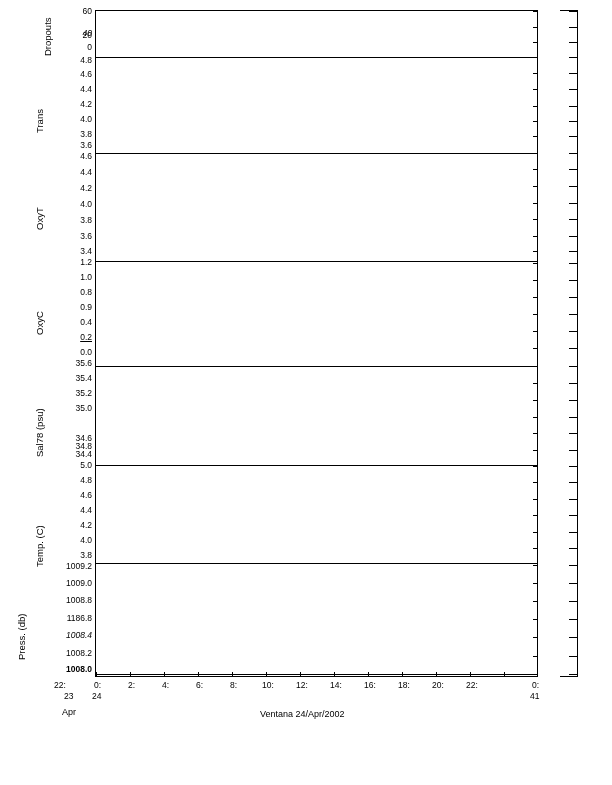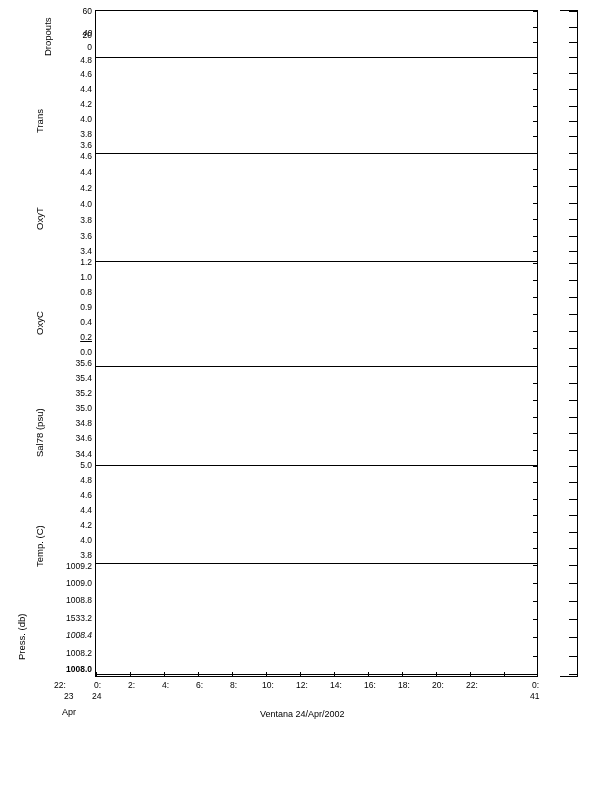--- a/index.html
+++ b/index.html
@@ -291,36 +291,36 @@
     <div class="ytick" style="top:288px;">0.8</div>
     <div class="ytick" style="top:303px;">0.9</div>
     <div class="ytick" style="top:318px;">0.4</div>
     <div class="ytick" style="top:333px;text-decoration:underline;">0.2</div>
     <div class="ytick" style="top:348px;">0.0</div>
 
     <div class="ytick" style="top:359px;">35.6</div>
     <div class="ytick" style="top:374px;">35.4</div>
     <div class="ytick" style="top:389px;">35.2</div>
     <div class="ytick" style="top:404px;">35.0</div>
-    <div class="ytick" style="top:419px;text-align:center;">34.8</div>
+    <div class="ytick" style="top:442px;text-align:center;">34.8</div>
     <div class="ytick" style="top:434px;">34.6</div>
     <div class="ytick" style="top:450px;">34.4</div>
 
     <div class="ytick" style="top:461px;">5.0</div>
     <div class="ytick" style="top:476px;">4.8</div>
     <div class="ytick" style="top:491px;">4.6</div>
     <div class="ytick" style="top:506px;">4.4</div>
     <div class="ytick" style="top:521px;">4.2</div>
     <div class="ytick" style="top:536px;">4.0</div>
     <div class="ytick" style="top:551px;">3.8</div>
 
     <div class="ytick" style="top:562px;">1009.2</div>
     <div class="ytick" style="top:579px;">1009.0</div>
     <div class="ytick" style="top:596px;">1008.8</div>
-    <div class="ytick" style="top:614px;">1533.2</div>
+    <div class="ytick" style="top:614px;">1186.8</div>
     <div class="ytick" style="top:631px;font-style:italic;">1008.4</div>
     <div class="ytick" style="top:649px;">1008.2</div>
     <div class="ytick" style="top:665px;font-weight:bold;">1008.0</div>
   </div>
 
   <div class="ylabel" style="left:42px;top:56px;">Dropouts</div>
   <div class="ylabel" style="left:34px;top:133px;">Trans</div>
   <div class="ylabel" style="left:34px;top:230px;">OxyT</div>
   <div class="ylabel" style="left:34px;top:335px;">OxyC</div>
   <div class="ylabel" style="left:34px;top:457px;">Sal78 (psu)</div>

